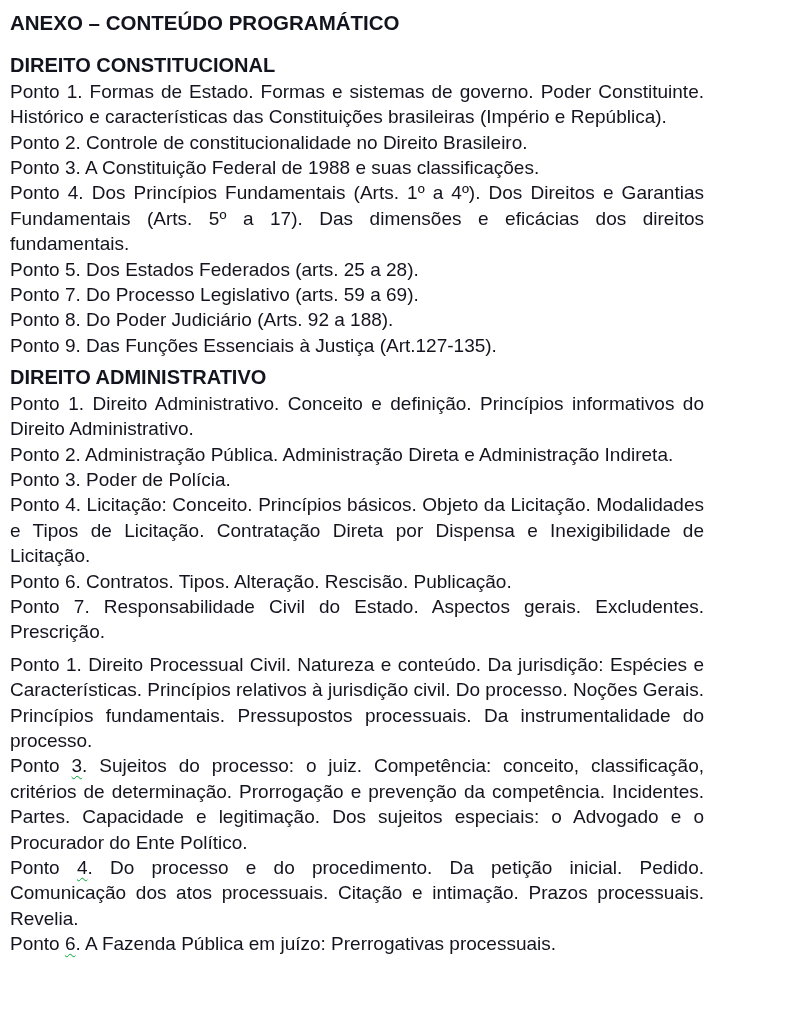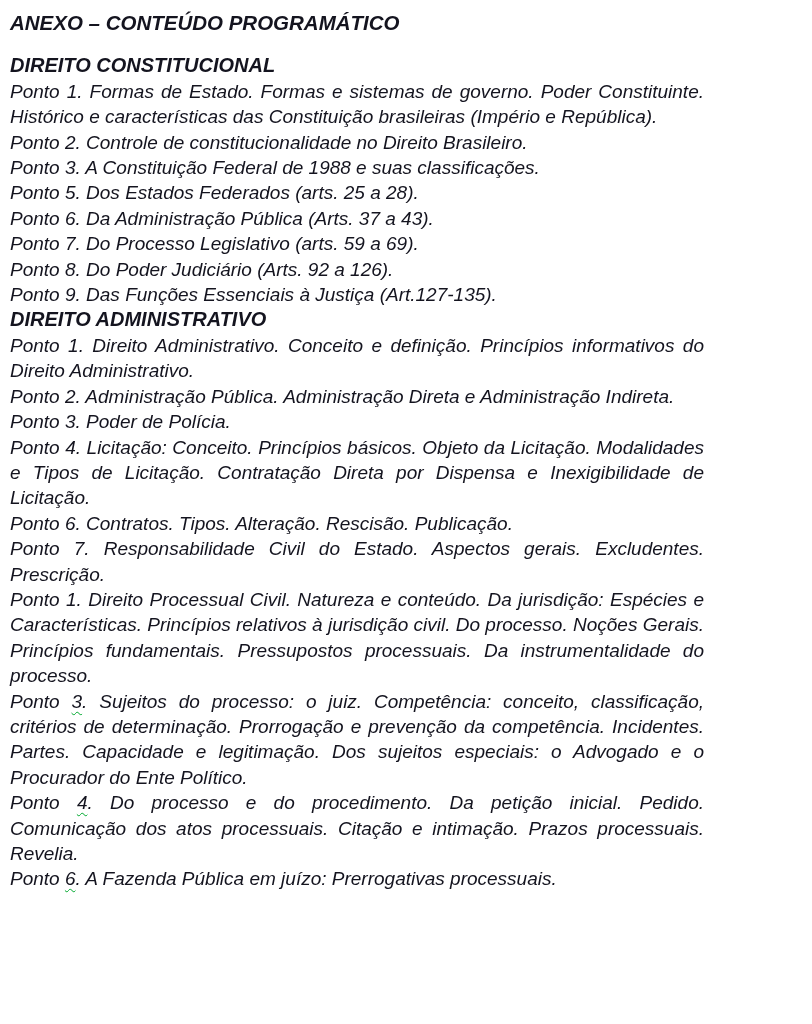--- a/index.html
+++ b/index.html
@@ -16,30 +16,30 @@
   body {
     width: 812px;
     height: 1024px;
     overflow: hidden;
     font-family: "Liberation Sans", "DejaVu Sans", sans-serif;
     color: var(--text-color);
   }
   .page {
     padding: 10px 0 0 10px;
     width: 704px;
-    font-style: italic;
   }
   .doc-title {
     font-size: 20.5px;
     font-weight: bold;
     line-height: 25.4px;
     margin: 0 0 18px 0;
     white-space: nowrap;
   }
   .doc-section {
+    margin-top: 7px;
   }
   .section-heading {
     font-size: 20px;
     font-weight: bold;
     line-height: 25.4px;
     margin: 0;
     white-space: nowrap;
   }
   .topic-paragraph {
     font-size: 19px;
@@ -56,27 +56,27 @@
   }
 </style>
 </head>
 <body>
 
 <div class="page">
   <h1 class="doc-title">ANEXO – CONTEÚDO PROGRAMÁTICO</h1>
   <div>
       <section class="doc-section">
         <h2 class="section-heading">DIREITO CONSTITUCIONAL</h2>
-        <p class="topic-paragraph"><span>Ponto </span><span>1</span><span>. Formas de Estado. Formas e sistemas de governo. Poder Constituinte. Histórico e características das Constituição brasileiras (Império e República).</span></p>
+        <p class="topic-paragraph"><span>Ponto </span><span>1</span><span>. Formas de Estado. Formas e sistemas de governo. Poder Constituinte. Histórico e características das Constituições brasileiras (Império e República).</span></p>
         <p class="topic-paragraph"><span>Ponto </span><span>2</span><span>. Controle de constitucionalidade no Direito Brasileiro.</span></p>
         <p class="topic-paragraph"><span>Ponto </span><span>3</span><span>. A Constituição Federal de 1988 e suas classificações.</span></p>
+        <p class="topic-paragraph"><span>Ponto </span><span>4</span><span>. Dos Princípios Fundamentais (Arts. 1º a 4º). Dos Direitos e Garantias Fundamentais (Arts. 5º a 17).  Das dimensões e eficácias dos direitos fundamentais.</span></p>
         <p class="topic-paragraph"><span>Ponto </span><span>5</span><span>. Dos Estados Federados (arts. 25 a 28).</span></p>
-        <p class="topic-paragraph"><span>Ponto </span><span>6</span><span>. Da Administração Pública (Arts. 37 a 43).</span></p>
         <p class="topic-paragraph"><span>Ponto </span><span>7</span><span>. Do Processo Legislativo (arts. 59 a 69).</span></p>
-        <p class="topic-paragraph"><span>Ponto </span><span>8</span><span>. Do Poder Judiciário (Arts. 92 a 126).</span></p>
+        <p class="topic-paragraph"><span>Ponto </span><span>8</span><span>. Do Poder Judiciário (Arts. 92 a 188).</span></p>
         <p class="topic-paragraph"><span>Ponto </span><span>9</span><span>. Das Funções Essenciais à Justiça (Art.127-135).</span></p>
       </section>
       <section class="doc-section">
         <h2 class="section-heading">DIREITO ADMINISTRATIVO</h2>
         <p class="topic-paragraph"><span>Ponto </span><span>1</span><span>. Direito Administrativo. Conceito e definição. Princípios informativos do Direito Administrativo.</span></p>
         <p class="topic-paragraph"><span>Ponto </span><span>2</span><span>. Administração Pública. Administração Direta e Administração Indireta.</span></p>
         <p class="topic-paragraph"><span>Ponto </span><span>3</span><span>. Poder de Polícia.</span></p>
         <p class="topic-paragraph"><span>Ponto </span><span>4</span><span>. Licitação: Conceito. Princípios básicos. Objeto da Licitação. Modalidades e Tipos de Licitação. Contratação Direta por Dispensa e Inexigibilidade de Licitação.</span></p>
         <p class="topic-paragraph"><span>Ponto </span><span>6</span><span>. Contratos. Tipos. Alteração. Rescisão. Publicação.</span></p>
         <p class="topic-paragraph"><span>Ponto </span><span>7</span><span>. Responsabilidade Civil do Estado. Aspectos gerais. Excludentes. Prescrição.</span></p>

